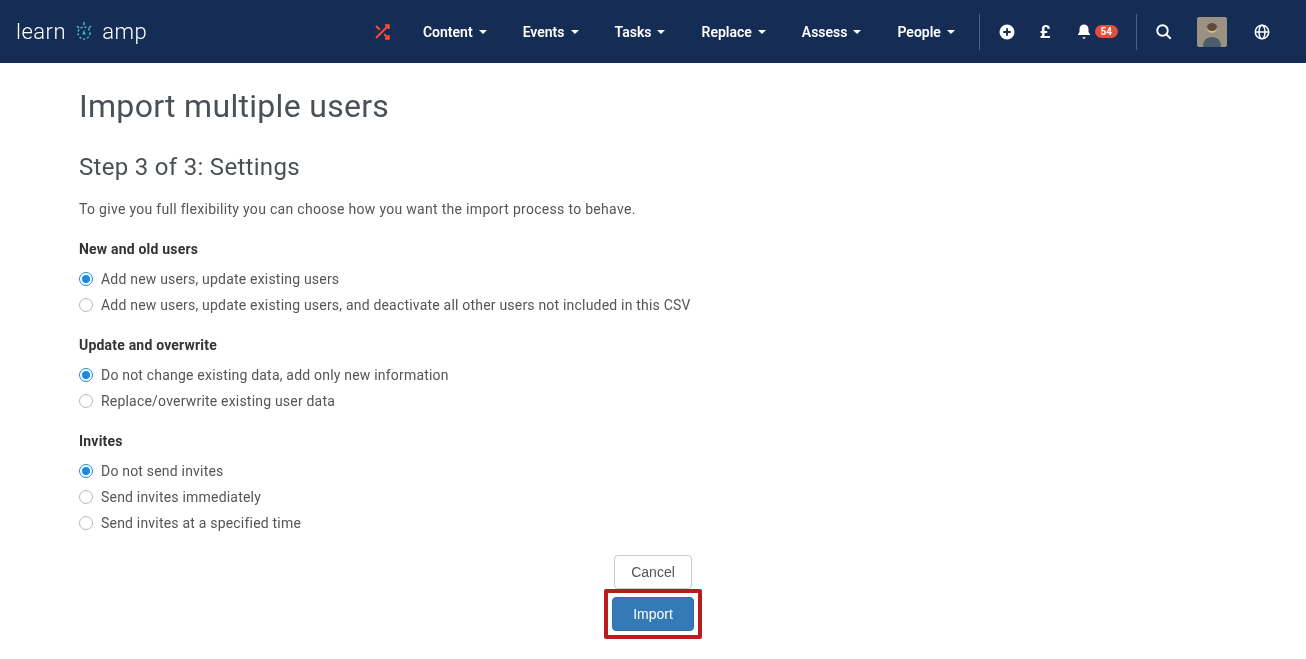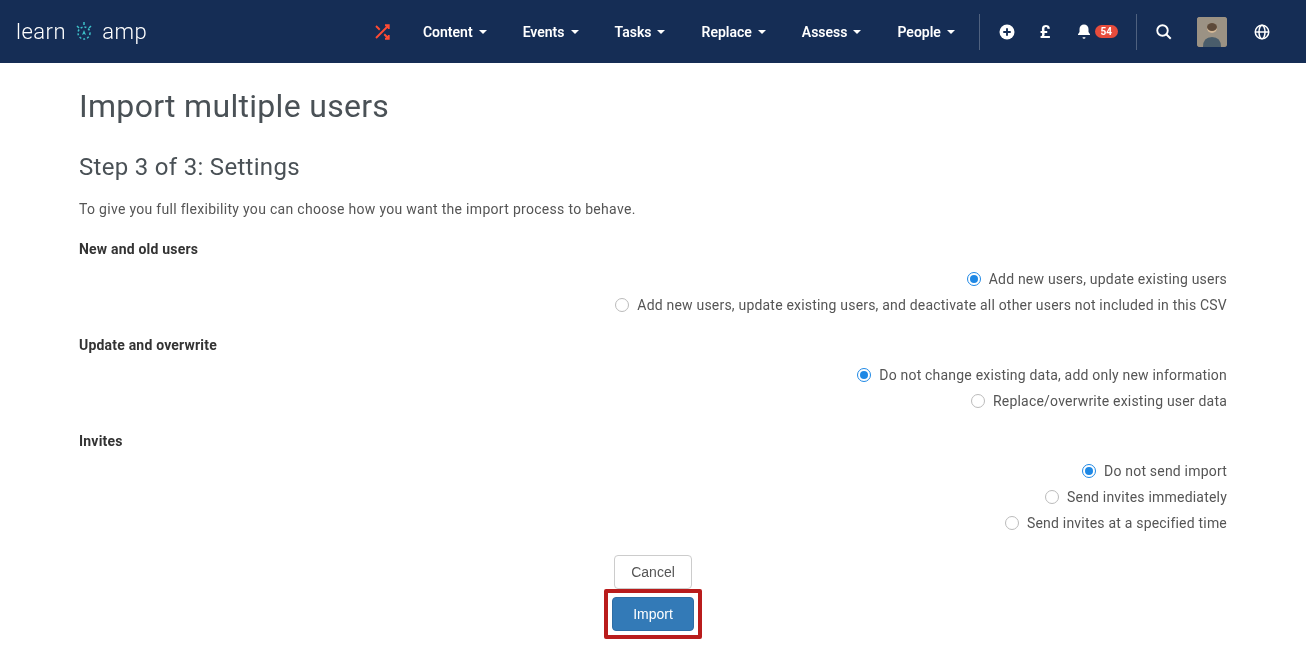--- a/index.html
+++ b/index.html
@@ -139,21 +139,20 @@
     }
     .radio-group {
       margin-bottom: 24px;
     }
     .radio-row {
       display: flex;
       align-items: center;
       gap: 8px;
       margin-bottom: 10px;
       cursor: pointer;
-      justify-content: flex-end;
     }
     .radio {
       width: 14px;
       height: 14px;
       border-radius: 50%;
       border: 1.5px solid #bbb;
       display: flex;
       align-items: center;
       justify-content: center;
       flex-shrink: 0;
@@ -343,21 +342,21 @@
     <div class="radio-row">
       <div class="radio"></div>
       <span class="radio-label">Replace/overwrite existing user data</span>
     </div>
   </div>
 
   <div class="section-label">Invites</div>
   <div class="radio-group">
     <div class="radio-row">
       <div class="radio selected"></div>
-      <span class="radio-label">Do not send import</span>
+      <span class="radio-label">Do not send invites</span>
     </div>
     <div class="radio-row">
       <div class="radio"></div>
       <span class="radio-label">Send invites immediately</span>
     </div>
     <div class="radio-row">
       <div class="radio"></div>
       <span class="radio-label">Send invites at a specified time</span>
     </div>
   </div>

